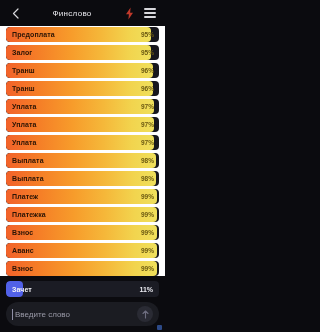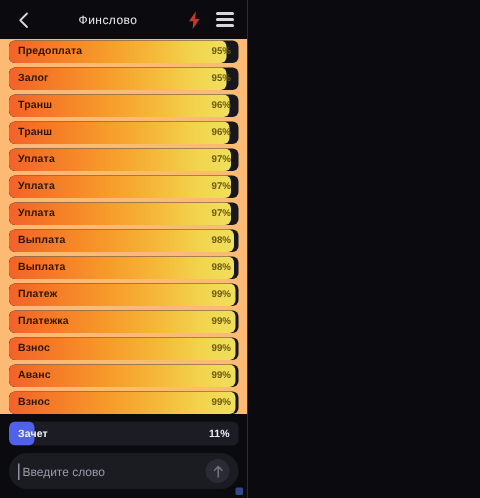--- a/index.html
+++ b/index.html
@@ -4,21 +4,21 @@
 <style>
   * { margin:0; padding:0; box-sizing:border-box; }
   html, body {
     width:165px; height:332px;
     background:#0b0b0f;
     font-family:"Liberation Sans", sans-serif;
     overflow:hidden;
   }
   #app {
     width:165px; height:332px;
-    background:#fdba74;
+    background:#ffffff;
     display:flex; flex-direction:column;
     position:relative;
   }
 
   
   .header {
     height:26px; flex:0 0 26px;
     display:flex; align-items:center;
     padding:0 8px;
     background:#0b0b0f;

